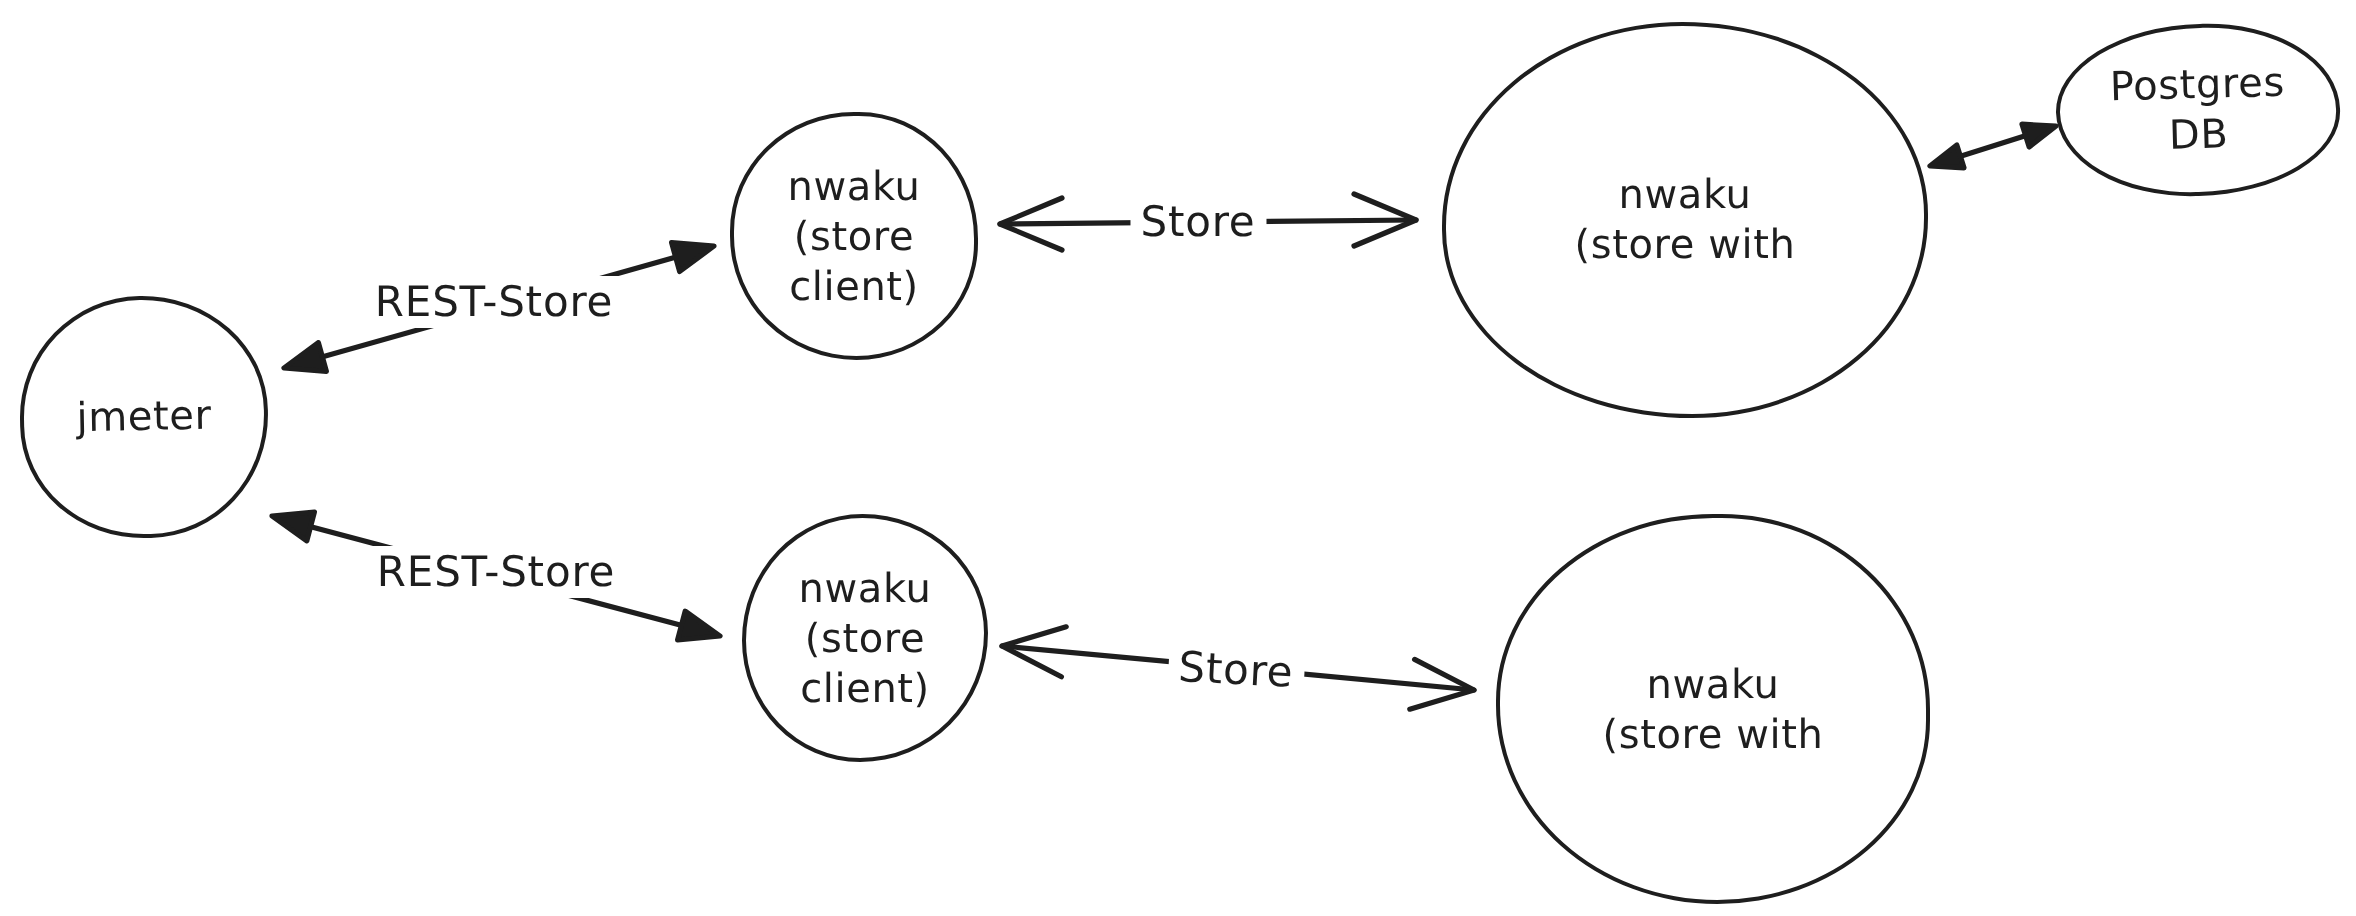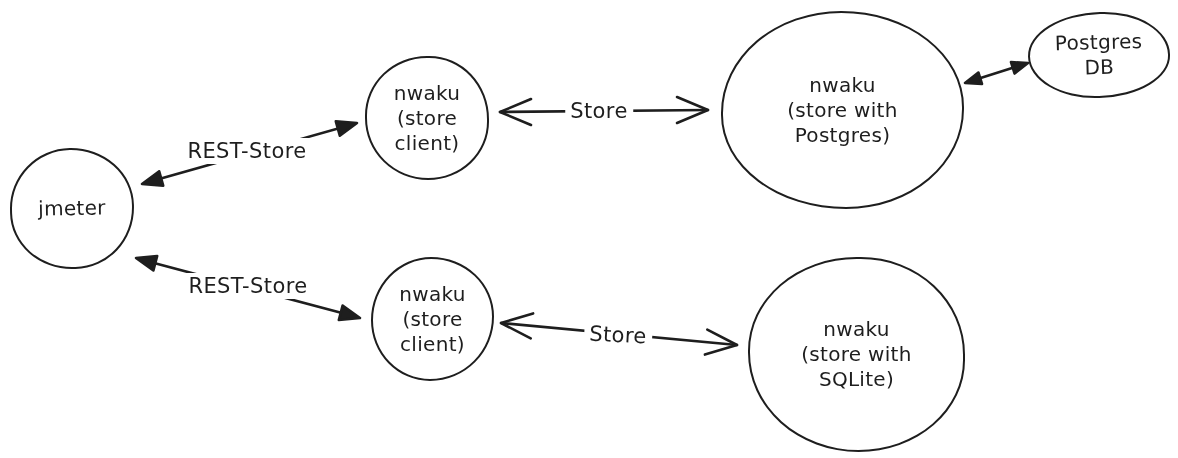--- a/index.html
+++ b/index.html
@@ -137,21 +137,20 @@
       <span>nwaku</span>
       <span>(store</span>
       <span>client)</span>
     </div>
   </div>
 
   <div class="node node-store-postgres">
     <div class="node-label">
       <span>nwaku</span>
       <span>(store with</span>
-      <span>Postgres)</span>
     </div>
   </div>
 
   <div class="node node-postgres-db">
     <div class="node-label">
       <span>Postgres</span>
       <span>DB</span>
     </div>
   </div>
 
@@ -160,17 +159,16 @@
       <span>nwaku</span>
       <span>(store</span>
       <span>client)</span>
     </div>
   </div>
 
   <div class="node node-store-sqlite">
     <div class="node-label">
       <span>nwaku</span>
       <span>(store with</span>
-      <span>SQLite)</span>
     </div>
   </div>
 
 </div>
 
 </body></html>

